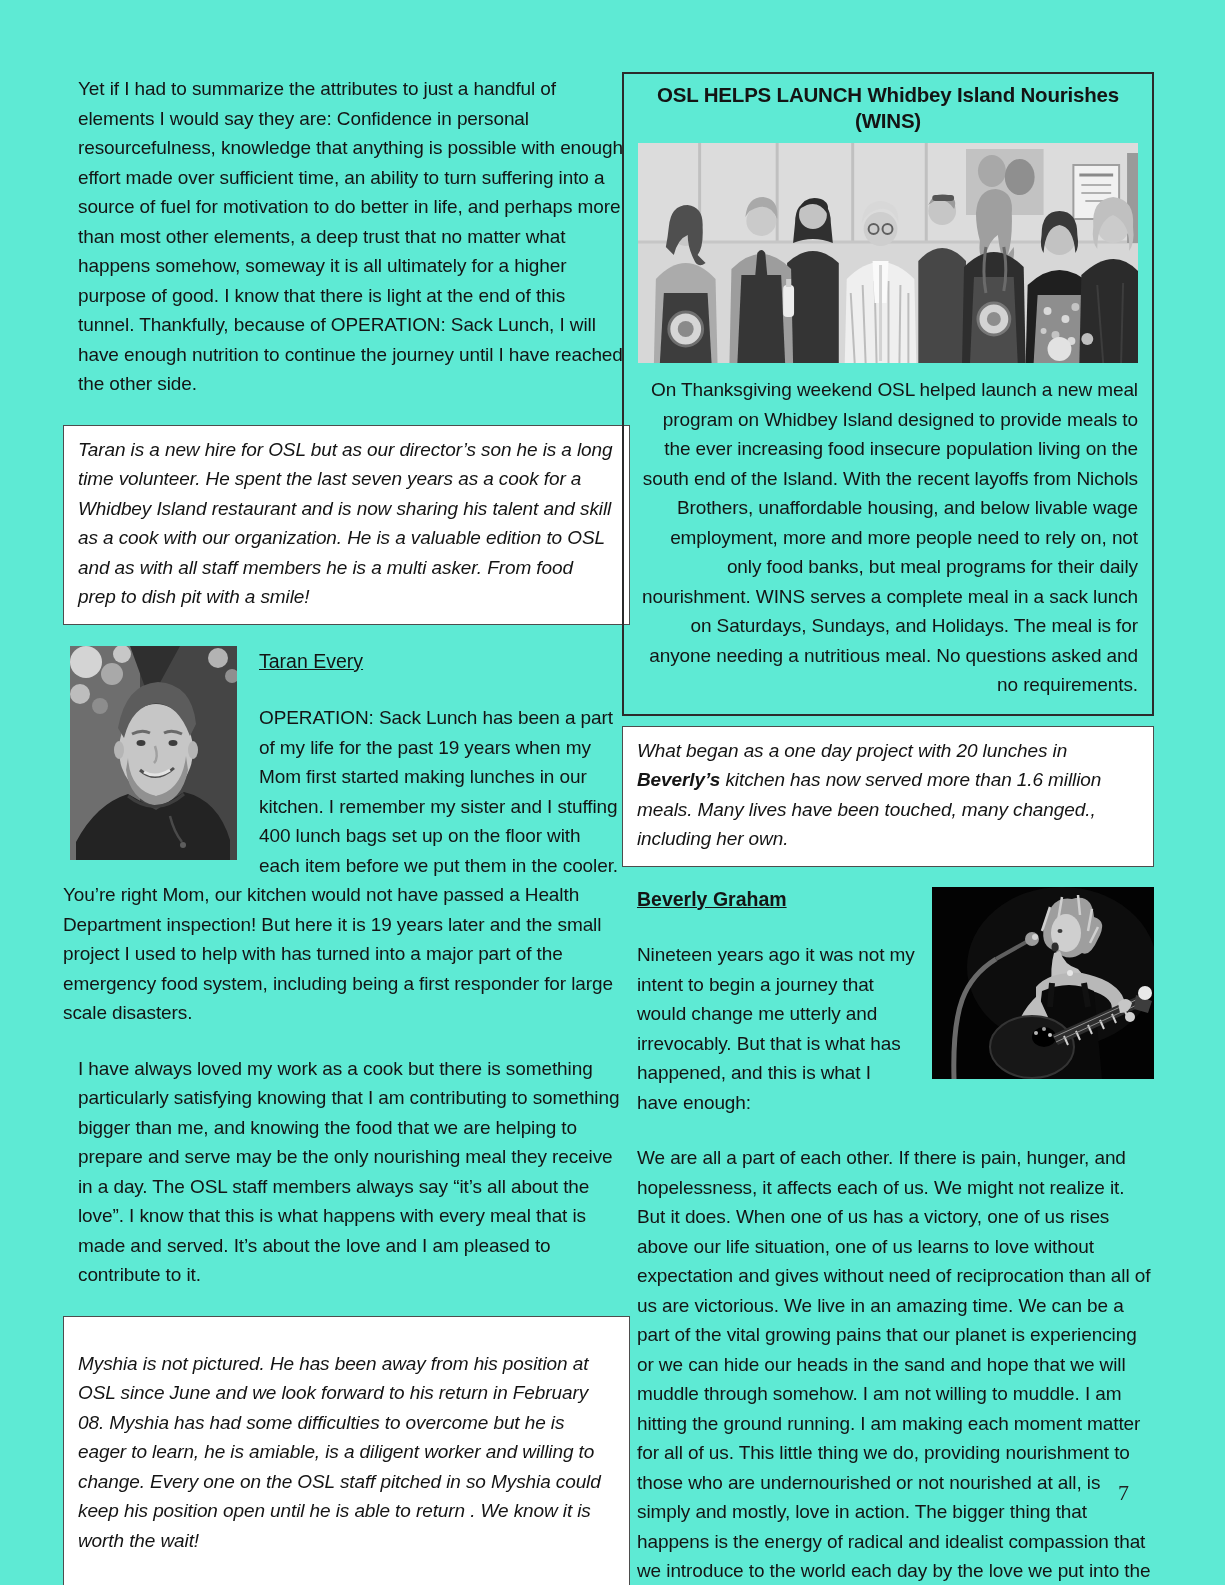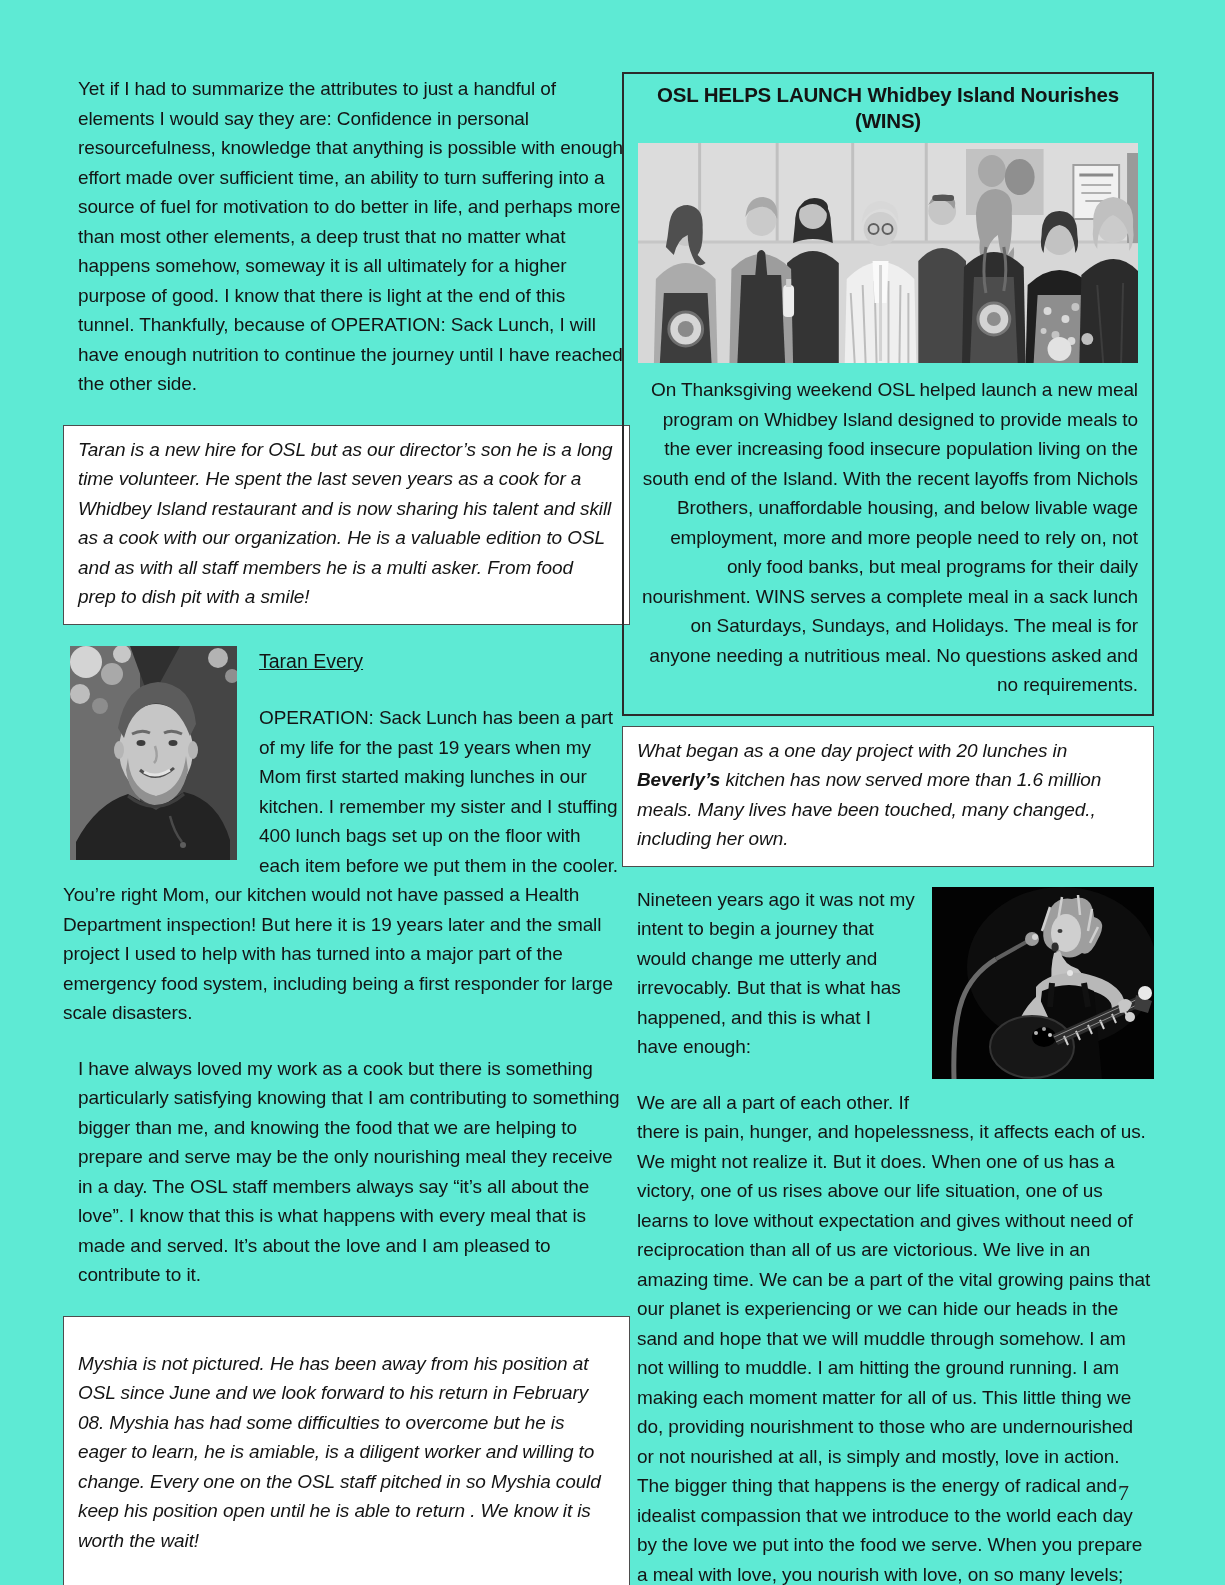--- a/index.html
+++ b/index.html
@@ -263,19 +263,20 @@
           <path d="M122,150 L206,112 M124,155 L207,117" stroke="#8f8f8f" stroke-width="1"></path>
 
           <polygon points="204,108 220,114 216,126 202,122" fill="#3d3d3d"></polygon>
           <circle cx="213" cy="106" r="7" fill="#e9e9e9"></circle>
           <circle cx="198" cy="130" r="5" fill="#d2d2d2"></circle>
 
           <path d="M186,116 Q194,108 200,116 Q198,126 188,126 Z" fill="#c6c6c6"></path>
         </svg>
       </span>
 
+      <h3 class="person-heading bold">Beverly Graham</h3>
       <p class="body-text">Nineteen years ago it was not my intent to begin a journey that would change me utterly and irrevocably. But that is what has happened, and this is what I have enough:</p>
       <p class="body-text">We are all a part of each other. If there is pain, hunger, and hopelessness, it affects each of us. We might not realize it. But it does. When one of us has a victory, one of us rises above our life situation, one of us learns to love without expectation and gives without need of reciprocation than all of us are victorious. We live in an amazing time. We can be a part of the vital growing pains that our planet is experiencing or we can hide our heads in the sand and hope that we will muddle through somehow. I am not willing to muddle. I am hitting the ground running. I am making each moment matter for all of us. This little thing we do, providing nourishment to those who are undernourished or not nourished at all, is simply and mostly, love in action. The bigger thing that happens is the energy of radical and idealist compassion that we introduce to the world each day by the love we put into the food we serve. When you prepare a meal with love, you nourish with love, on so many levels; body, mind, and spirit.  And we are creating it together. What a marvel!  I continue to learn and grow. The OSL staff humbles and sometimes maddens me. They allow me to be exactly what I am becoming; fully human, exactly what I allow them to be, entirely themselves. The best they can be. And you, each of you that has contributed your time, your talent, and your treasure, you are a part of the whole thing. You are love in action. I am a part of you. You are a part of me. We are a part of it all.</p>
     </div>
   </div>
 
   <div class="page-number">7</div>
 </div>
 
 </body></html>

